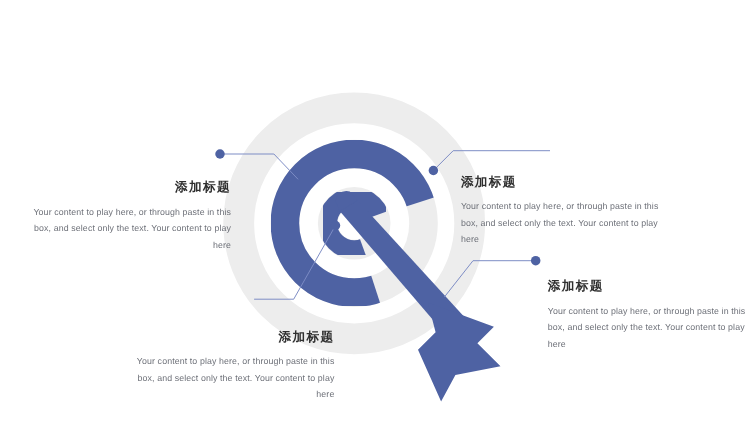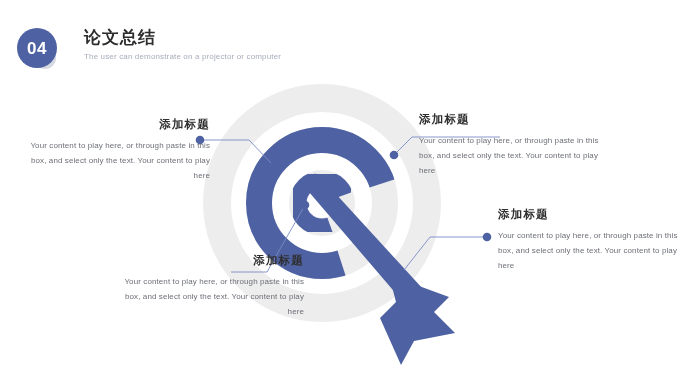--- a/index.html
+++ b/index.html
@@ -81,20 +81,21 @@
     position: absolute;
     left: 0; top: 0;
     width: 680px;
     height: 383px;
     pointer-events: none;
   }
 
   
   .callout {
     position: absolute;
+    margin-top: 47px;
   }
   .callout .c-title {
     font-size: 11.5px;
     font-weight: bold;
     color: #2f2f2f;
     letter-spacing: 1.2px;
     line-height: 1.3;
     white-space: nowrap;
   }
   .callout .c-body {
@@ -110,30 +111,20 @@
   #callout-tl { left: 14px;  top: 117px; width: 196px; }
   #callout-tr { left: 419px; top: 112px; width: 196px; }
   #callout-bl { left: 108px; top: 253px; width: 196px; }
   #callout-br { left: 498px; top: 207px; width: 196px; }
 </style>
 </head>
 <body>
 
 <div id="slide">
 
-  <div id="header">
-    <div id="badge-shadow"></div>
-    <div id="badge">
-      <span>04</span>
-    </div>
-    <div id="title-block">
-      <div id="slide-title">论文总结</div>
-      <div id="slide-subtitle">The user can demonstrate on a projector or computer</div>
-    </div>
-  </div>
 
   <svg id="graphic" viewBox="0 0 680 383" width="680" height="383" xmlns="http://www.w3.org/2000/svg">
 
     <defs>
 
       <mask id="ringGapMask">
         <rect x="0" y="0" width="680" height="383" fill="#000"></rect>
         <circle cx="322" cy="203" r="150" fill="#fff"></circle>
 
         <polygon points="322,203 470,203 470,330 322,330" fill="#000" transform="rotate(-18 322 203)"></polygon>

